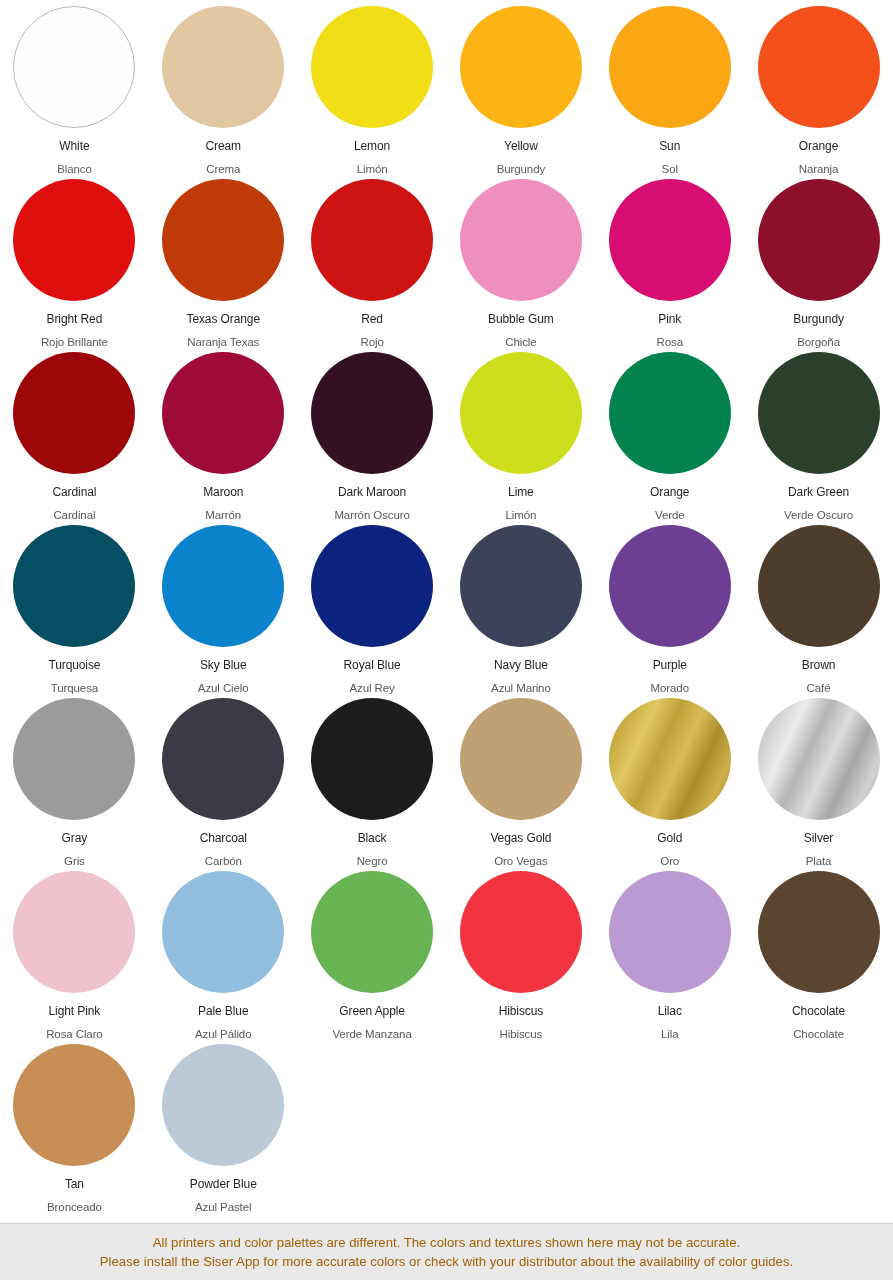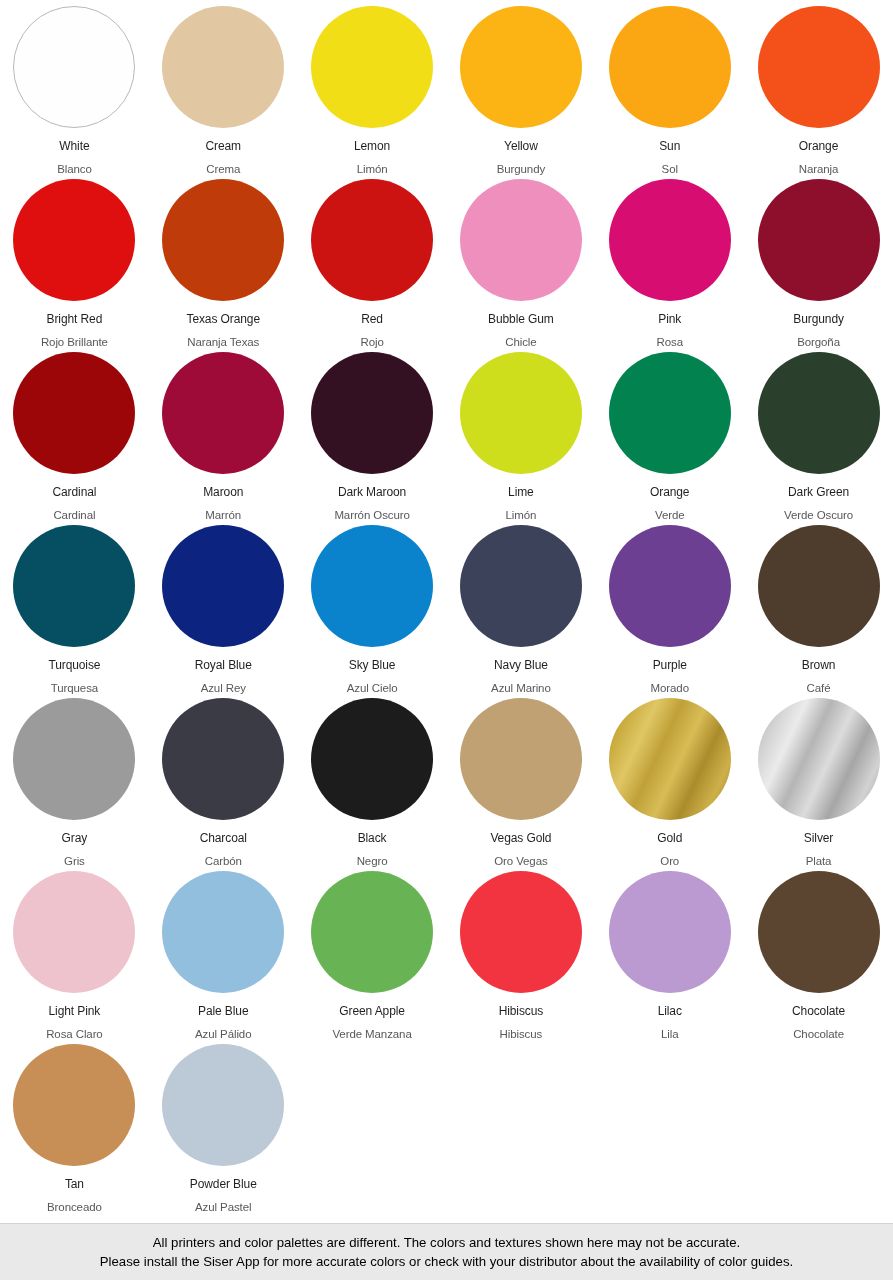--- a/index.html
+++ b/index.html
@@ -70,21 +70,21 @@
     background: #e9e9e9;
     border-top: 1px solid #d2d2d2;
     display: flex;
     flex-direction: column;
     align-items: center;
     justify-content: center;
     padding: 0 10px;
   }
   .disclaimer-line {
     font-size: 13.2px;
-    color: #000000;
+    color: #a16207;
     text-align: center;
     line-height: 1.45;
     white-space: nowrap;
   }
 </style>
 </head>
 <body>
 
 <div id="palette-page">
 
@@ -216,31 +216,31 @@
         </div>
       </div>
       <div class="swatch-cell">
         <div class="swatch-disc" style="background: rgb(6, 79, 98);"></div>
         <div class="swatch-labels">
           <div class="swatch-name-en">Turquoise</div>
           <div class="swatch-name-es">Turquesa</div>
         </div>
       </div>
       <div class="swatch-cell">
+        <div class="swatch-disc" style="background: rgb(10, 130, 204);"></div>
+        <div class="swatch-labels">
+          <div class="swatch-name-en">Sky Blue</div>
+          <div class="swatch-name-es">Azul Cielo</div>
+        </div>
+      </div>
+      <div class="swatch-cell">
         <div class="swatch-disc" style="background: rgb(12, 36, 128);"></div>
         <div class="swatch-labels">
           <div class="swatch-name-en">Royal Blue</div>
           <div class="swatch-name-es">Azul Rey</div>
-        </div>
-      </div>
-      <div class="swatch-cell">
-        <div class="swatch-disc" style="background: rgb(10, 130, 204);"></div>
-        <div class="swatch-labels">
-          <div class="swatch-name-en">Sky Blue</div>
-          <div class="swatch-name-es">Azul Cielo</div>
         </div>
       </div>
       <div class="swatch-cell">
         <div class="swatch-disc" style="background: rgb(59, 66, 89);"></div>
         <div class="swatch-labels">
           <div class="swatch-name-en">Navy Blue</div>
           <div class="swatch-name-es">Azul Marino</div>
         </div>
       </div>
       <div class="swatch-cell">

